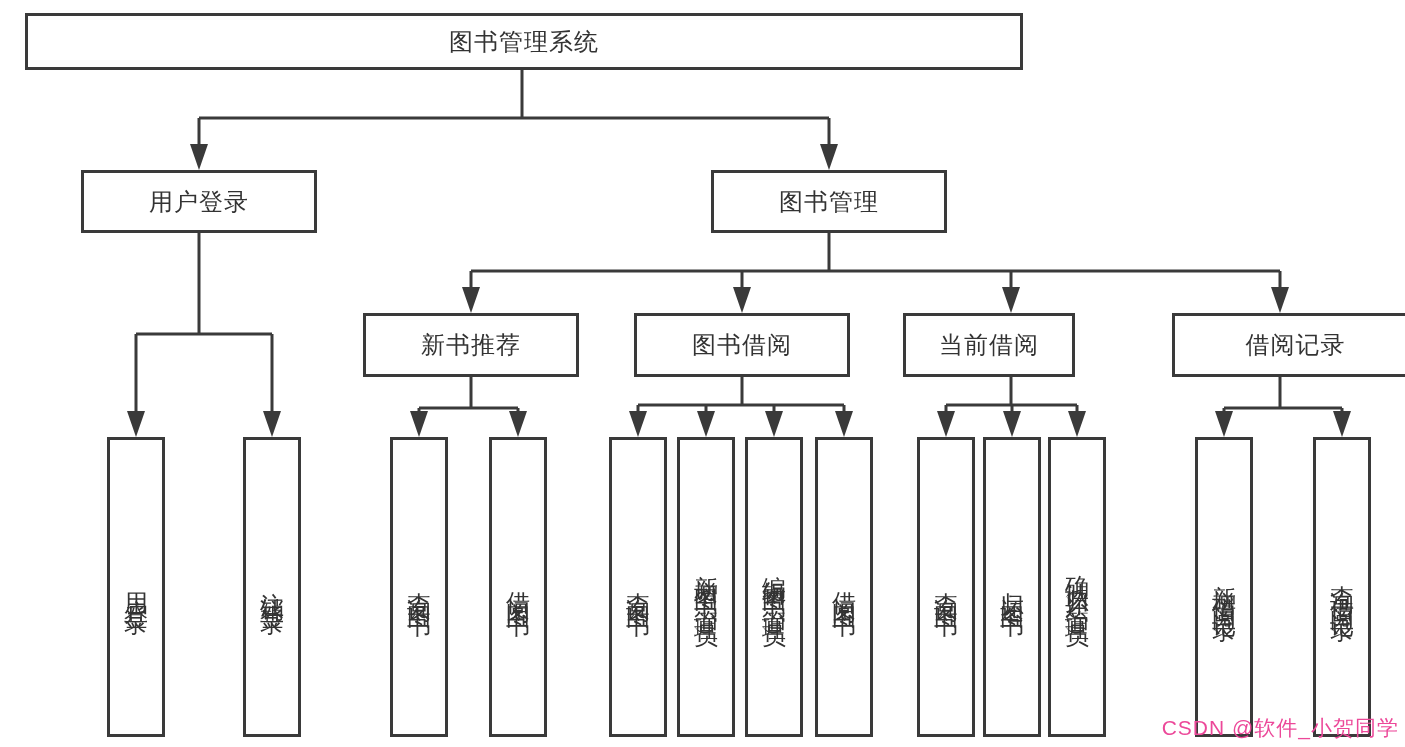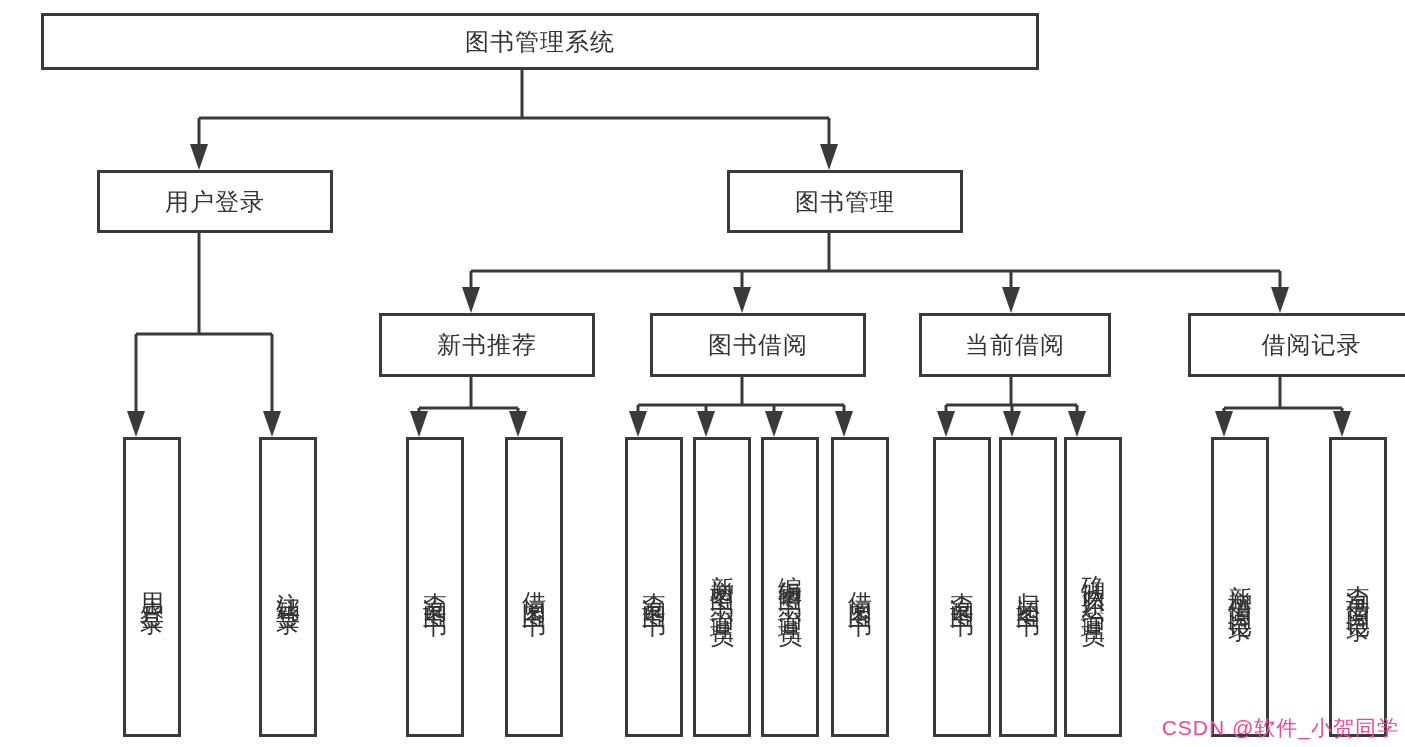--- a/index.html
+++ b/index.html
@@ -3,21 +3,21 @@
 <meta charset="utf-8">
 <style>
   html,body{margin:0;padding:0;background:#ffffff;}
   #canvas{
     position:relative;width:1405px;height:747px;background:#ffffff;
     font-family:"Liberation Sans","DejaVu Sans",sans-serif;overflow:hidden;
   }
   .box{
     position:absolute;box-sizing:border-box;background:#ffffff;
     border:3px solid #3a3a3a;display:flex;align-items:center;justify-content:center;
-    color:#333333;z-index:2;margin-left:16px;
+    color:#333333;z-index:2;
   }
   .box.h{font-size:24px;letter-spacing:1px;white-space:nowrap;}
   .box.v{font-size:24px;}
   .box.v .vtxt{
     writing-mode:vertical-rl;text-orientation:mixed;letter-spacing:7px;
     line-height:1;color:#333333;
   }
   svg.wires{position:absolute;left:0;top:0;z-index:1;}
   .watermark{
     position:absolute;right:6px;top:714px;z-index:5;
@@ -72,21 +72,21 @@
     </g>
   </svg>
 
   <div class="box h" style="left:25px;top:13px;width:998px;height:57px">图书管理系统</div>
 
   <div class="box h" style="left:81px;top:170px;width:236px;height:63px">用户登录</div>
   <div class="box h" style="left:363px;top:313px;width:216px;height:64px">新书推荐</div>
 
   <div class="box h" style="left:711px;top:170px;width:236px;height:63px">图书管理</div>
   <div class="box h" style="left:634px;top:313px;width:216px;height:64px">图书借阅</div>
-  <div class="box h" style="left:903px;top:313px;width:192px;height:64px">当前借阅</div>
+  <div class="box h" style="left:903px;top:313px;width:172px;height:64px">当前借阅</div>
   <div class="box h" style="left:1172px;top:313px;width:247px;height:64px">借阅记录</div>
 
   <div class="box v" style="left:107px;top:437px;width:58px;height:300px">
     <span class="vtxt">用户登录</span>
     </div>
   <div class="box v" style="left:243px;top:437px;width:58px;height:300px">
     <span class="vtxt">注销登录</span>
     </div>
 
   <div class="box v" style="left:390px;top:437px;width:58px;height:300px">

